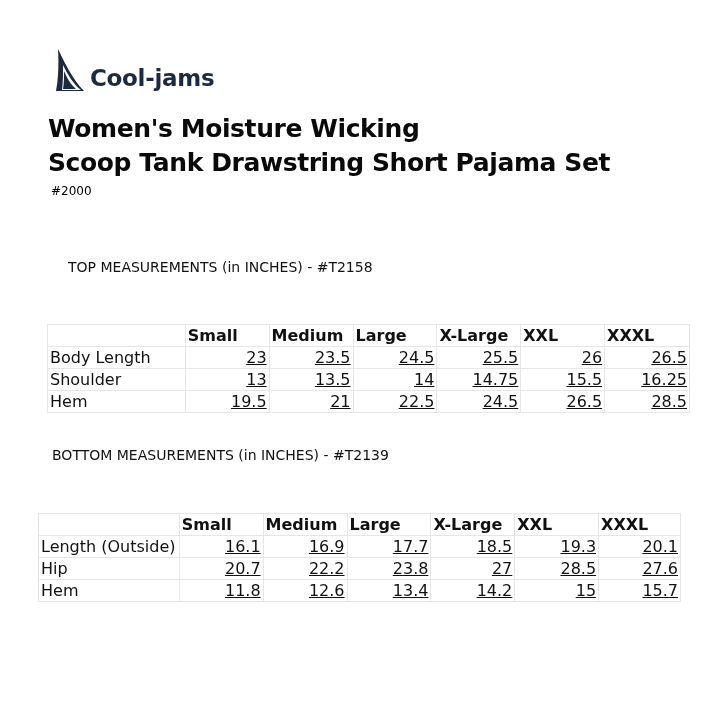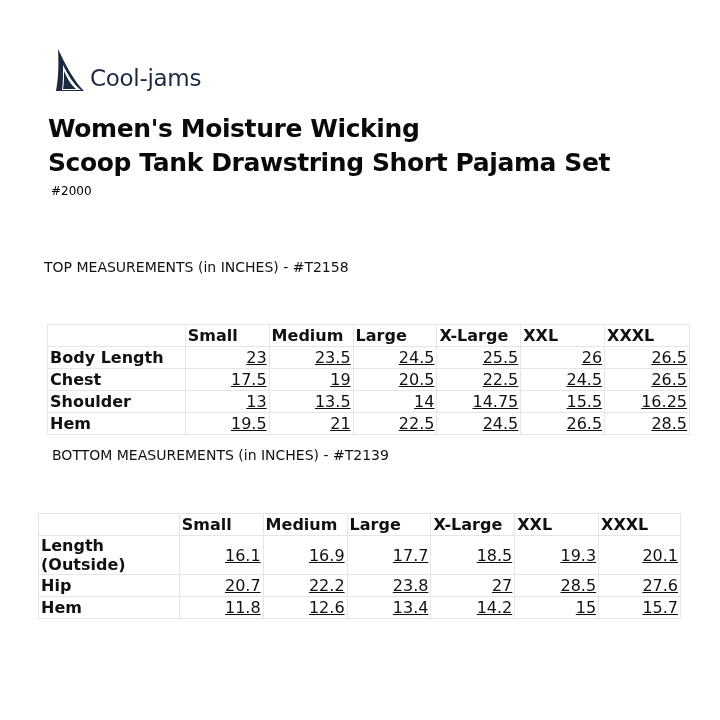--- a/index.html
+++ b/index.html
@@ -1,27 +1,27 @@
 <!DOCTYPE html>
 <html><head>
   <meta charset="utf-8">
   <style>
     html, body { margin: 0; padding: 0; background: #ffffff; }
     body { width: 720px; height: 720px; position: relative; overflow: hidden; font-family: "DejaVu Sans", sans-serif; color: #111; }
     .logo { position: absolute; left: 54px; top: 46px; height: 50px; display: flex; align-items: center; }
     .logo svg { width: 36px; height: 48px; }
-    .logo-text { font-family: "DejaVu Sans", sans-serif; font-weight: 400; font-size: 23px; color: #1b2a40; margin-left: 0px; letter-spacing: -0.3px; margin-top: 14px; }
+    .logo-text { font-family: "DejaVu Sans", sans-serif; font-weight: 700; font-size: 23px; color: #1b2a40; margin-left: 0px; letter-spacing: -0.3px; margin-top: 14px; }
     .title { position: absolute; left: 48px; top: 112px; font-family: "DejaVu Sans", sans-serif; font-weight: 700; font-size: 25px; line-height: 34px; letter-spacing: -0.4px; color: #0a0a0a; }
     .title div { white-space: nowrap; }
     .sku { position: absolute; left: 51px; top: 184px; font-size: 12px; color: #000000; }
     .section-title { position: absolute; font-size: 14px; font-weight: 400; color: #111; white-space: nowrap; }
     table { position: absolute; border-collapse: collapse; font-size: 16px; margin-top: 38px; }
     td, th { border: 1px solid #e6e6e6; height: 22px; padding: 0 2px; box-sizing: border-box; }
     th { font-weight: 700; text-align: left; }
-    td.label { font-weight: 700; text-align: left; padding-left: 2px; }
+    td.label { font-weight: 400; text-align: left; padding-left: 2px; }
     td.val { text-align: right; font-weight: 400; text-decoration: underline; }
   </style>
 </head>
 <body>
 
 <div class="logo">
   <svg viewBox="0 0 36 48">
     <path d="M4 2 C10 14 18 32 30 44 L2 44 C4 34 5 20 4 2 Z" fill="#1b2a40"></path>
     <path d="M9 18 C14 28 20 38 27 43 L8 43 C9 36 9 27 9 18 Z" fill="#ffffff"></path>
     <path d="M10 24 C13 31 17 38 22 42 L9 42 C10 37 10 30 10 24 Z" fill="#1b2a40"></path>
@@ -29,21 +29,21 @@
   <span class="logo-text">Cool-jams</span>
 </div>
 
 <div class="title">
   <div>Women's Moisture Wicking</div>
   <div>Scoop Tank Drawstring Short Pajama Set</div>
 </div>
 
 <div class="sku">#2000</div>
 
-<div class="section-title" style="left:44px; top:259px;text-align:center;">TOP MEASUREMENTS (in INCHES) - #T2158</div>
+<div class="section-title" style="left:68px; top:259px;text-align:center;">TOP MEASUREMENTS (in INCHES) - #T2158</div>
 
 <table style="left:47px; top:286px; width:643px;">
   <colgroup>
     <col style="width:138px">
       <col style="width:84px">
       <col style="width:84px">
       <col style="width:84px">
       <col style="width:84px">
       <col style="width:84px">
       <col style="width:85px">
@@ -58,29 +58,20 @@
     <th>XXL</th>
     <th>XXXL</th>
   </tr>
   <tr>
     <td class="label">Body Length</td>
     <td class="val">23</td>
     <td class="val">23.5</td>
     <td class="val">24.5</td>
     <td class="val">25.5</td>
     <td class="val">26</td>
-    <td class="val">26.5</td>
-  </tr>
-  <tr>
-    <td class="label">Chest</td>
-    <td class="val">17.5</td>
-    <td class="val">19</td>
-    <td class="val">20.5</td>
-    <td class="val">22.5</td>
-    <td class="val">24.5</td>
     <td class="val">26.5</td>
   </tr>
   <tr>
     <td class="label">Shoulder</td>
     <td class="val">13</td>
     <td class="val">13.5</td>
     <td class="val">14</td>
     <td class="val">14.75</td>
     <td class="val">15.5</td>
     <td class="val">16.25</td>

